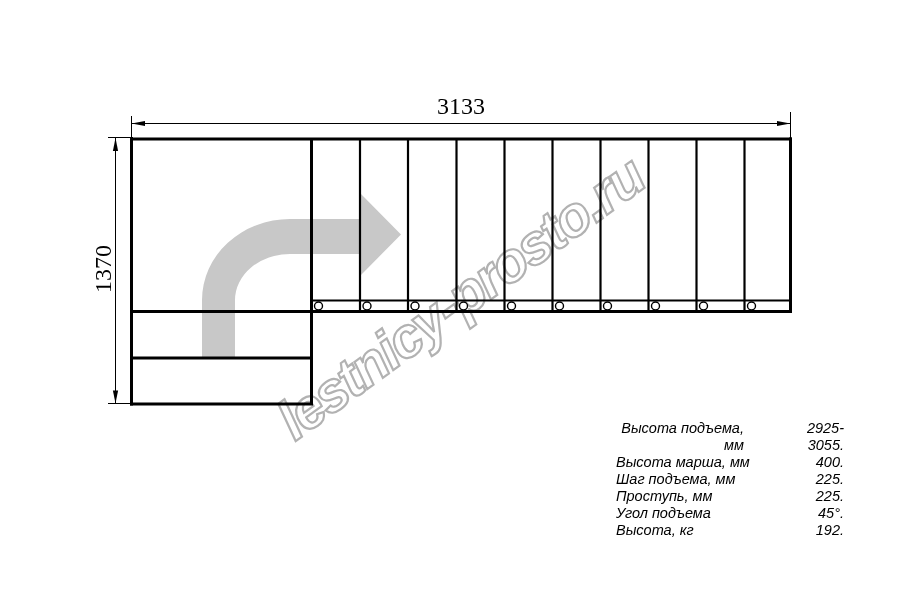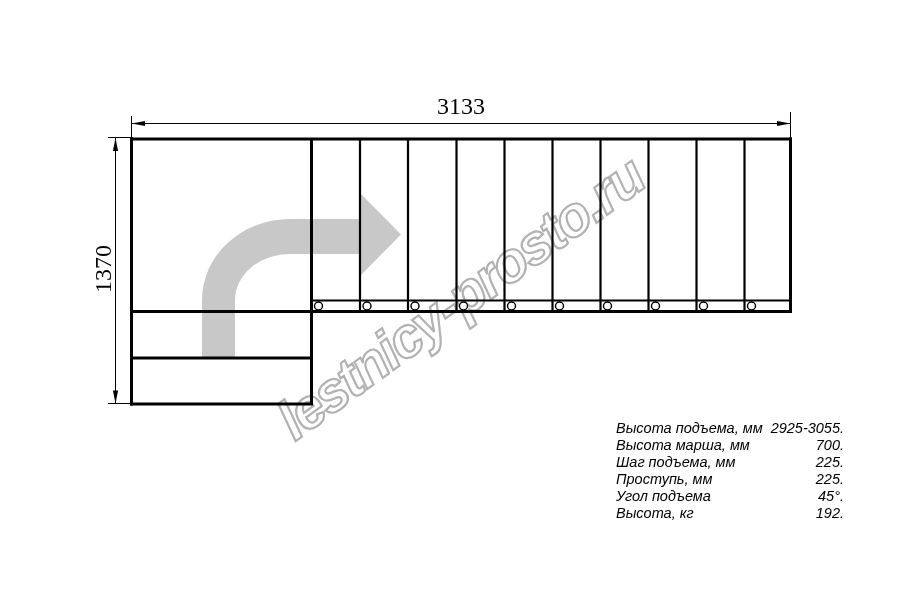--- a/index.html
+++ b/index.html
@@ -47,21 +47,21 @@
     width: 228px;
     z-index: 3;
     font-family: "Liberation Sans", sans-serif;
     font-style: italic;
     font-size: 14.5px;
     line-height: 17px;
     color: #000000;
   }
   .spec-row { display: flex; justify-content: space-between; }
   .spec-label { text-align: right; }
-  .spec-value { text-align: right; }
+  .spec-value { text-align: right; margin-left: 36px; }
 </style>
 </head>
 <body>
 
 <div class="stage">
 
   <div class="watermark">lestnicy-prosto.ru</div>
 
   <svg class="plan-svg" width="900" height="600" viewBox="0 0 900 600">
 
@@ -131,21 +131,21 @@
     <text class="dim-text" x="103" y="277" text-anchor="middle" transform="rotate(-90 103 269)">1370</text>
   </svg>
 
   <div class="specs">
     <div class="spec-row">
       <span class="spec-label">Высота подъема, мм</span>
       <span class="spec-value">2925-3055.</span>
     </div>
     <div class="spec-row">
       <span class="spec-label">Высота марша, мм</span>
-      <span class="spec-value">700.</span>
+      <span class="spec-value">400.</span>
     </div>
     <div class="spec-row">
       <span class="spec-label">Шаг подъема, мм</span>
       <span class="spec-value">225.</span>
     </div>
     <div class="spec-row">
       <span class="spec-label">Проступь, мм</span>
       <span class="spec-value">225.</span>
     </div>
     <div class="spec-row">

